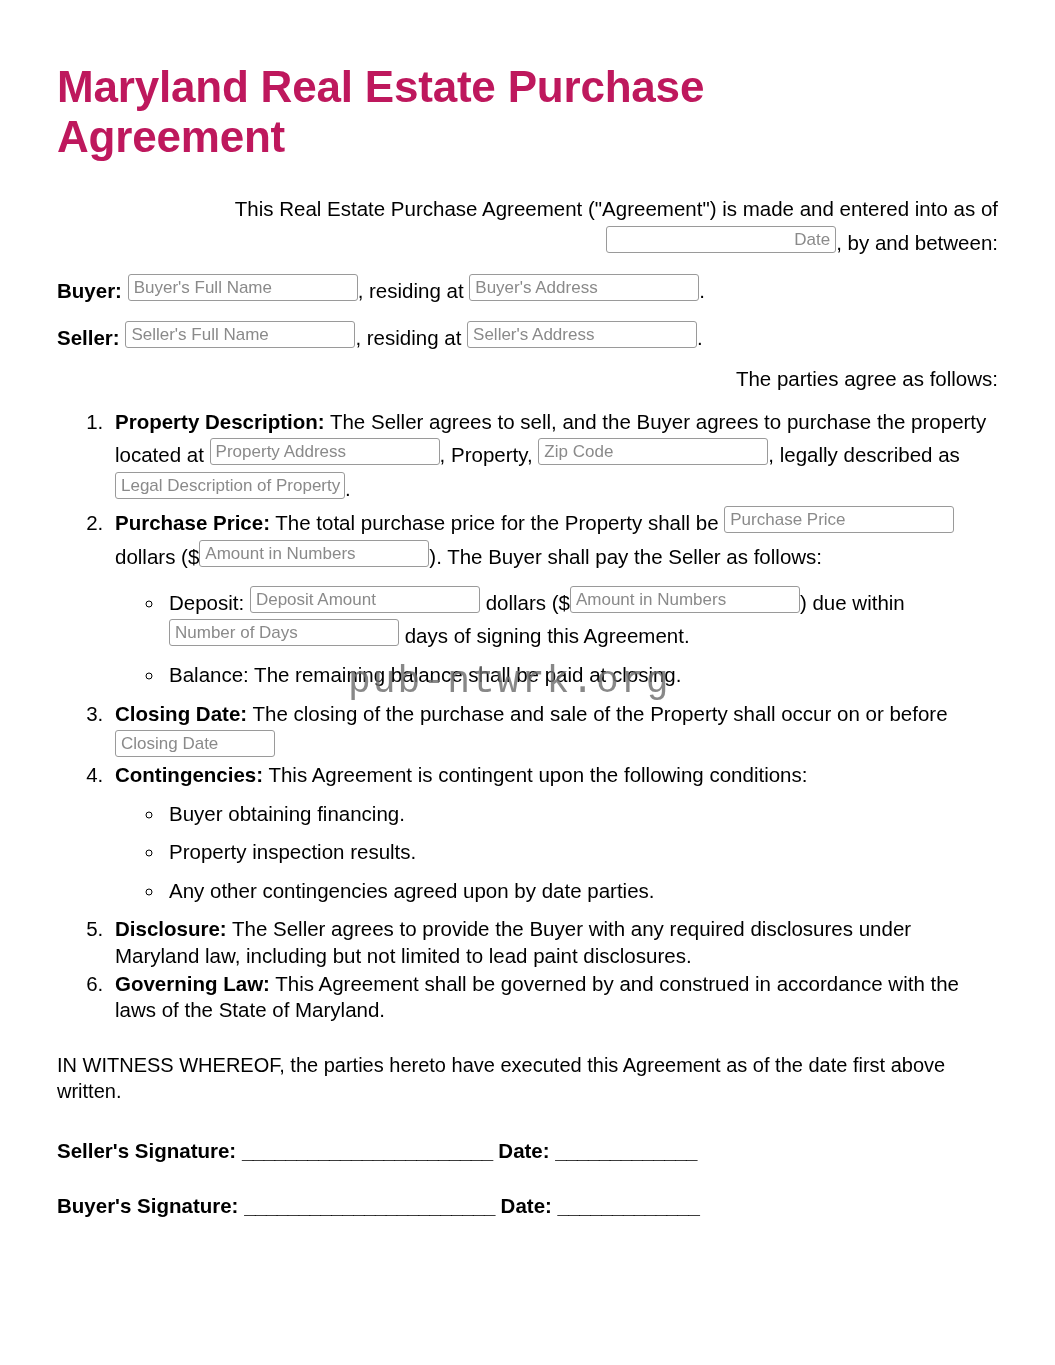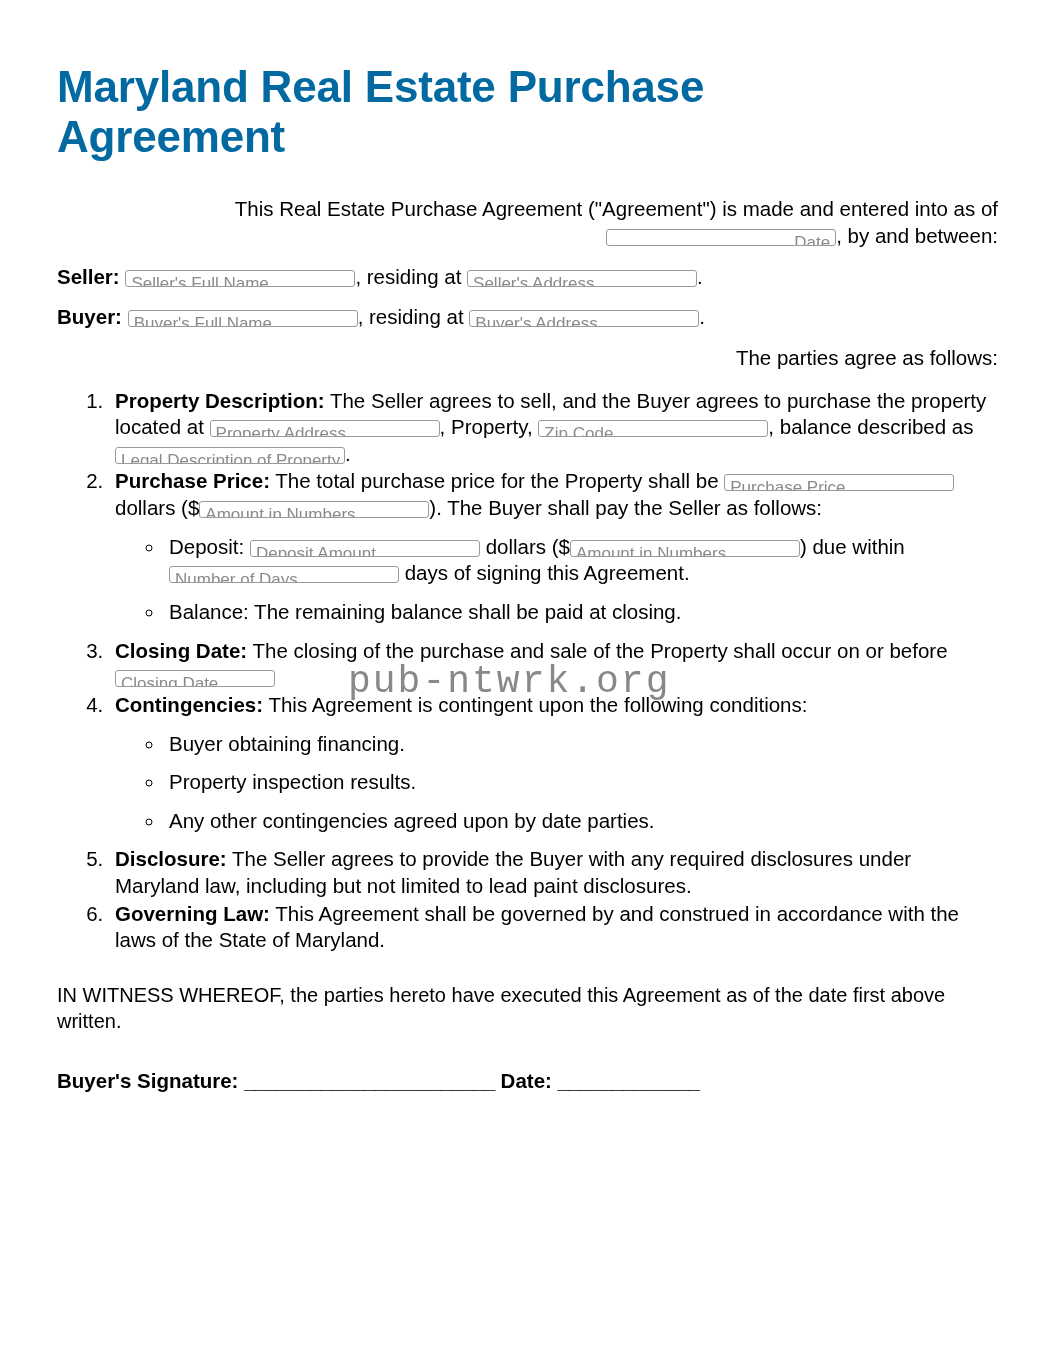--- a/index.html
+++ b/index.html
@@ -26,21 +26,21 @@
   }
 
   h1.doc-title {
     font-family: "Liberation Sans", "DejaVu Sans", sans-serif;
     font-size: 44px;
     line-height: 1.14;
     font-weight: bold;
     letter-spacing: -0.2px;
     margin: 0 0 34px 0;
     max-width: 760px;
-    color: #0369a1;
+    color: #be185d;
   }
 
   p.para {
     font-size: 20.5px;
     line-height: 1.30;
     margin: 0 0 16px 0;
     color: #000;
     text-align: right;
   }
 
@@ -54,21 +54,21 @@
   }
   .party-label { font-weight: bold; }
 
   .agree-line { margin-top: 22px; margin-bottom: 14px; }
 
   
   .field {
     display: inline-block;
     vertical-align: baseline;
     box-sizing: border-box;
-    height: 17px;
+    height: 27px;
     line-height: 25px;
     padding: 0 5px;
     border: 1px solid #9a9a9a;
     border-radius: 3px;
     background: #ffffff;
     color: #8a8a8a;
     font-family: "Liberation Sans", "DejaVu Sans", sans-serif;
     font-size: 17px;
     overflow: hidden;
     white-space: nowrap;
@@ -142,40 +142,40 @@
 
   <h1 class="doc-title">Maryland Real Estate Purchase Agreement</h1>
 
   <p class="para intro">
     <span>This Real Estate Purchase Agreement ("Agreement") is made and entered into as of</span>
     <br>
     <span class="field w230">Date</span><span>, by and between:</span>
   </p>
 
   <p class="party-line">
+    <span class="party-label">Buyer:</span>
+    <span class="field w230">Buyer's Full Name</span><span>, residing at</span>
+    <span class="field w230">Buyer's Address</span><span>.</span>
+  </p>
+
+  <p class="party-line">
     <span class="party-label">Seller:</span>
     <span class="field w230">Seller's Full Name</span><span>, residing at</span>
     <span class="field w230">Seller's Address</span><span>.</span>
   </p>
 
-  <p class="party-line">
-    <span class="party-label">Buyer:</span>
-    <span class="field w230">Buyer's Full Name</span><span>, residing at</span>
-    <span class="field w230">Buyer's Address</span><span>.</span>
-  </p>
-
   <p class="para agree-line">The parties agree as follows:</p>
 
   <ol class="terms">
 
     <li>
       <b>Property Description:</b>
       <span>The Seller agrees to sell, and the Buyer agrees to purchase the property located at</span>
       <span class="field w230">Property Address</span><span>, Property,</span>
-      <span class="field w230">Zip Code</span><span>, balance described as</span>
+      <span class="field w230">Zip Code</span><span>, legally described as</span>
       <span class="field w230">Legal Description of Property</span><span>.</span>
     </li>
 
     <li>
       <b>Purchase Price:</b>
       <span>The total purchase price for the Property shall be</span>
       <span class="field w230">Purchase Price</span>
       <span>dollars ($</span><span class="field w230">Amount in Numbers</span><span>). The Buyer shall pay the Seller as follows:</span>
       <ul class="sub">
         <li>
@@ -214,20 +214,26 @@
       <b>Governing Law:</b>
       <span>This Agreement shall be governed by and construed in accordance with the laws of the State of Maryland.</span>
     </li>
 
   </ol>
 
   <p class="witness">IN WITNESS WHEREOF, the parties hereto have executed this Agreement as of the date first above written.</p>
 
   <div class="sig-block">
     <div class="sig-row">
+      <span>Seller's Signature:</span>
+      <span class="sig-rule">_______________________</span>
+      <span>Date:</span>
+      <span class="sig-rule">_____________</span>
+    </div>
+    <div class="sig-row">
       <span>Buyer's Signature:</span>
       <span class="sig-rule">_______________________</span>
       <span>Date:</span>
       <span class="sig-rule">_____________</span>
     </div>
   </div>
 
   <div class="watermark">pub-ntwrk.org</div>
 
 </div>

